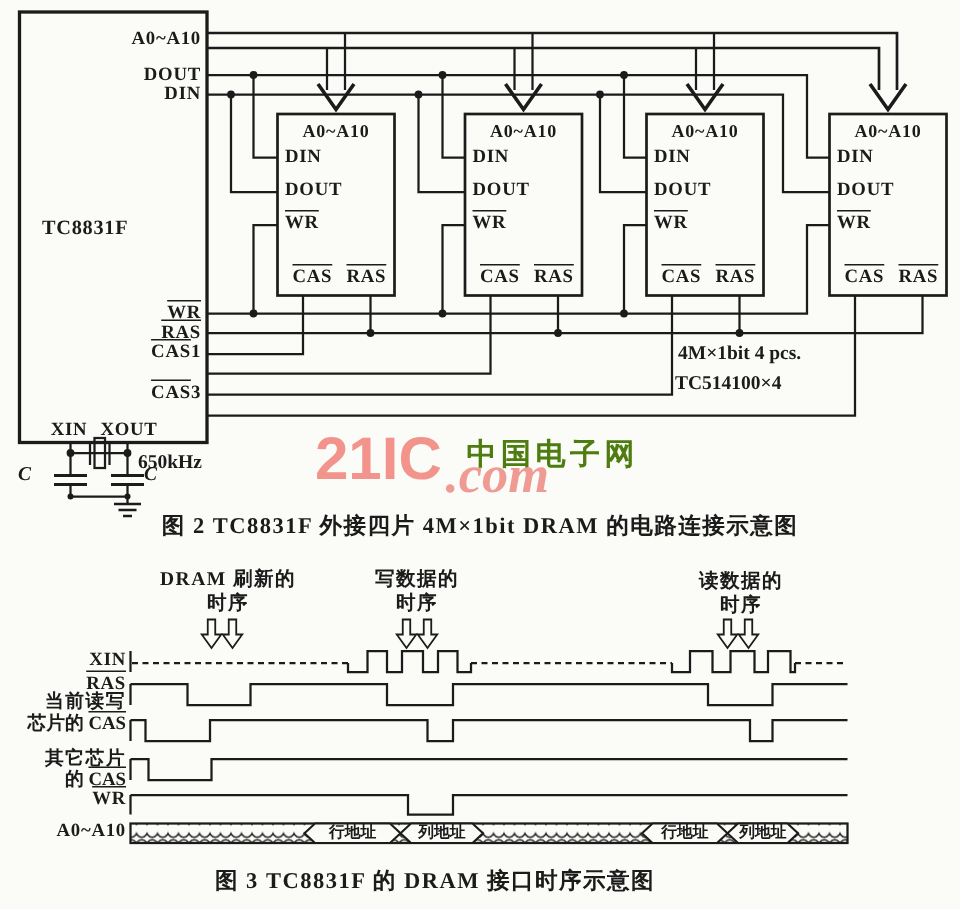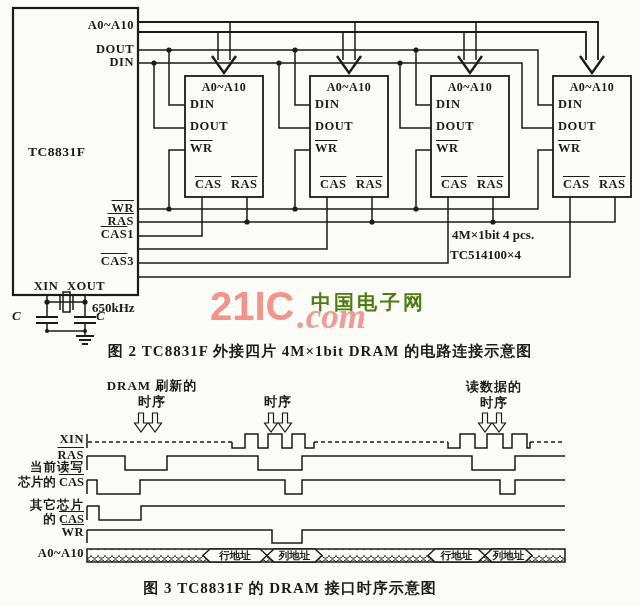--- a/index.html
+++ b/index.html
@@ -196,20 +196,21 @@
   <div class="lbl" style="left:12px;top:309px;font-size:13px;font-style:italic;">C</div>
   <div class="lbl" style="left:96px;top:309px;font-size:13px;font-style:italic;">C</div>
   <div class="lbl cap ctr" style="left:0;top:343px;width:640px;">图 2  TC8831F 外接四片 4M×1bit  DRAM 的电路连接示意图</div>
 
   <div class="wm" style="left:311px;top:289px;font-size:20px;color:#4d7c0f;letter-spacing:3px;font-family:'Liberation Sans','DejaVu Sans',sans-serif;">中国电子网</div>
   <div class="wm" style="left:210px;top:284px;font-size:40px;color:#f2948c;font-family:'Liberation Sans','DejaVu Sans',sans-serif;font-weight:800;">21IC</div>
   <div class="wm" style="left:297px;top:297px;font-size:35px;color:#ef9b94;font-style:italic;font-family:'Liberation Serif','DejaVu Serif',serif;">.com</div>
 
   <div class="lbl cjk ctr" style="left:95px;top:379px;width:114px;">DRAM 刷新的</div>
   <div class="lbl cjk ctr" style="left:95px;top:395px;width:114px;">时序</div>
+  <div class="lbl cjk ctr" style="left:221px;top:379px;width:114px;">写数据的</div>
   <div class="lbl cjk ctr" style="left:221px;top:395px;width:114px;">时序</div>
   <div class="lbl cjk ctr" style="left:437px;top:380px;width:114px;">读数据的</div>
   <div class="lbl cjk ctr" style="left:437px;top:396px;width:114px;">时序</div>
 
   <div class="lbl pin rt" style="left:0;top:433px;width:84px;">XIN</div>
   <div class="lbl pin rt ov" style="left:0;top:449px;width:84px;">RAS</div>
   <div class="lbl cjk rt" style="left:0;top:461px;width:84px;font-size:12.5px;">当前读写</div>
   <div class="lbl cjk rt" style="left:0;top:476px;width:84px;font-size:12.5px;letter-spacing:0;"><span>芯片的 </span><span class="ov">CAS</span></div>
   <div class="lbl cjk rt" style="left:0;top:499px;width:84px;font-size:12.5px;">其它芯片</div>
   <div class="lbl cjk rt" style="left:0;top:513px;width:84px;font-size:12.5px;letter-spacing:0;"><span>的 </span><span class="ov">CAS</span></div>

